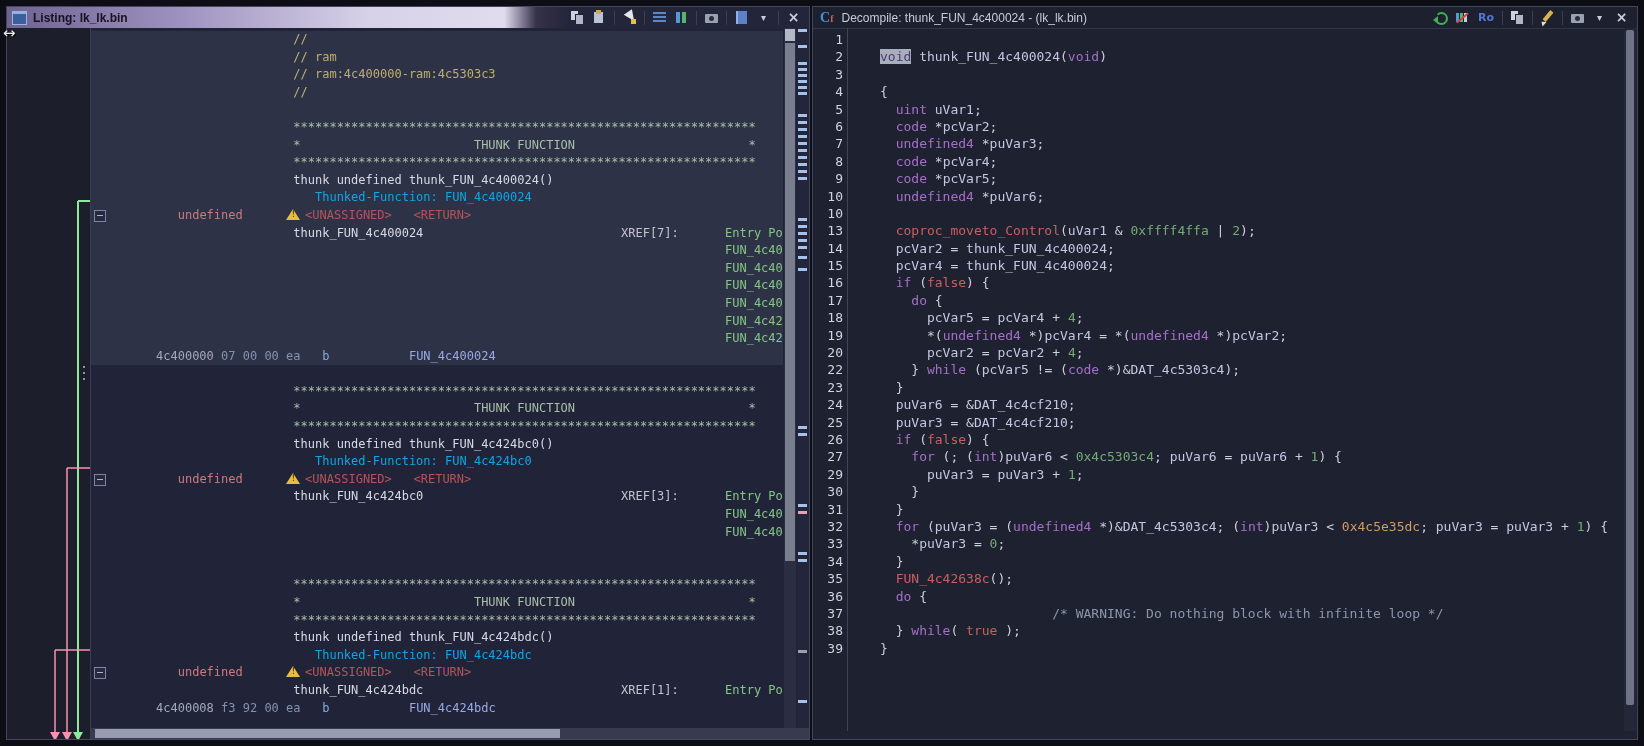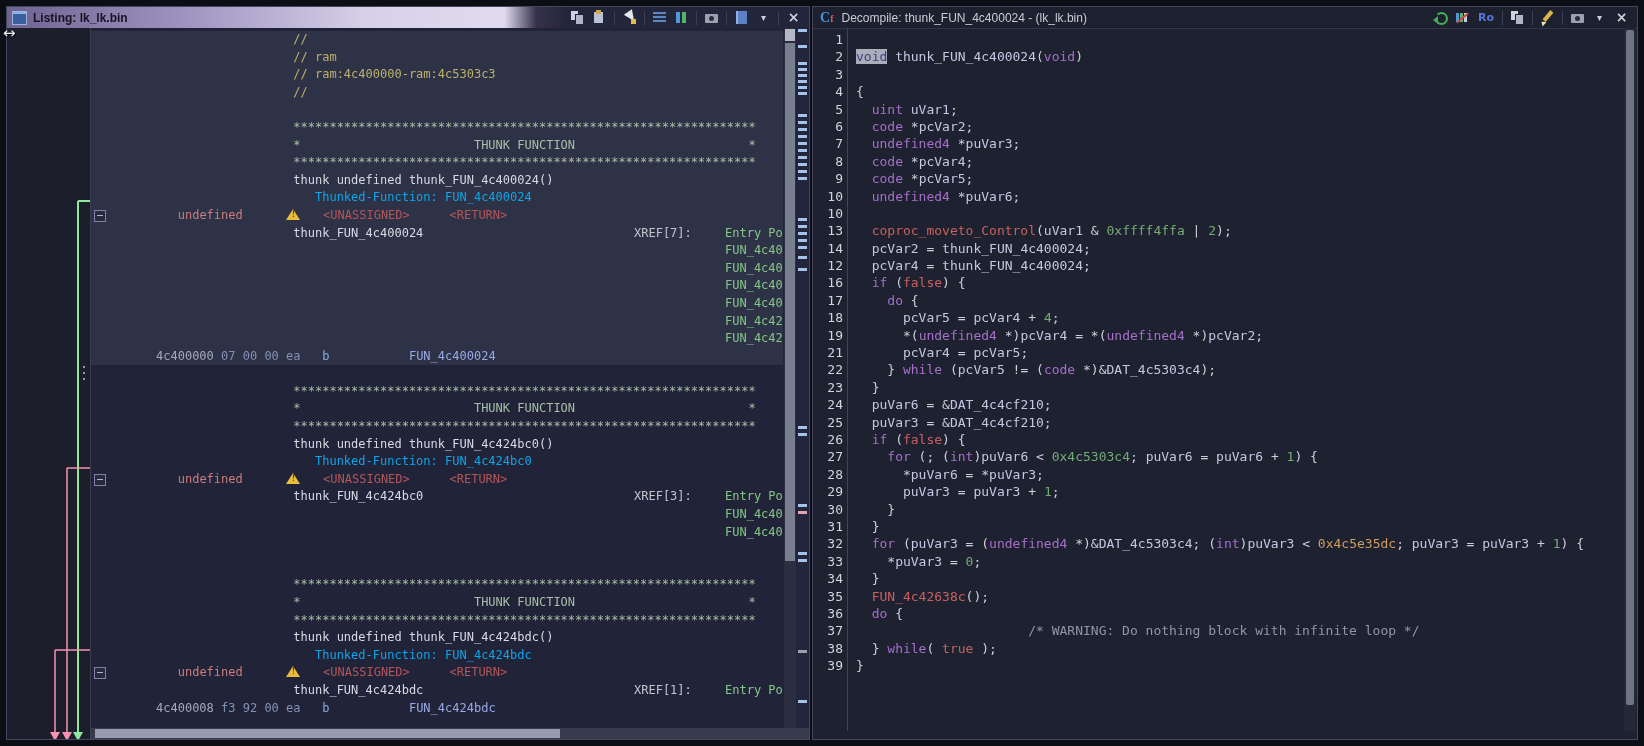--- a/index.html
+++ b/index.html
@@ -45,23 +45,23 @@
      box-shadow:inset 0 2px 0 #8fb0e8;flex:none;}
   .i-cf{margin-left:7px;font-family:"Liberation Serif",serif;font-weight:bold;font-size:14px;color:#4a90d9;flex:none;}
   .i-cf i{font-style:normal;color:#d45a5a;font-size:10px;}
   
   .body-left{position:absolute;left:0;top:21px;right:0;bottom:0;overflow:hidden;}
   .lmargin{position:absolute;left:0;top:0;width:83px;bottom:0;background:#1c1e2b;border-right:1px solid #3a3d52;}
   .lcontent{position:absolute;left:84px;top:0;width:692px;height:708px;overflow:hidden;padding-top:3px;box-sizing:content-box;}
   .lrow{position:relative;height:17.6px;line-height:17.6px;font-size:12px;white-space:pre;overflow:hidden;}
   .lrow.sel{background:#2e3246;}
   .l-com{color:#bdb06d;} .l-pl{color:#a9bfa9;} .l-sig{color:#d8d9e4;} .l-th{color:#0ea5e9;}
-  .l-un{color:#ca7c7c;} .l-fr{color:#b4555a;margin-left:18px;} .l-lbl{color:#d8d9e4;}
+  .l-un{color:#ca7c7c;} .l-fr{color:#b4555a;} .l-lbl{color:#d8d9e4;}
   .l-ad{color:#a3a8ba;} .l-by{color:#8492b2;} .l-mn{color:#88aad6;} .l-op{color:#99aae4;} .l-p{color:#c2c3d0;}
-  .xref-label{position:absolute;left:543px;color:#c3c4ce;}
+  .xref-label{position:absolute;left:530px;color:#c3c4ce;}
   .xref-value{position:absolute;left:634px;color:#84c686;}
   .warn-icon{display:inline-block;width:0;height:0;border-left:7px solid transparent;border-right:7px solid transparent;
      border-bottom:11px solid #e9bc3f;position:relative;top:1px;margin-right:5px;}
   .warn-icon::after{content:"!";position:absolute;left:-2px;top:1px;font:bold 8px/10px "DejaVu Sans Mono",monospace;color:#5a4200;}
   .collapse-box{position:absolute;left:3px;top:3px;width:10px;height:10px;border:1px solid #7e82a8;background:#262a3c;}
   .collapse-box::after{content:"";position:absolute;left:2px;top:4px;width:6px;height:1px;background:#aeb2d0;}
   .mdots{position:absolute;left:76px;top:338px;width:3px;}
   .mdots i{display:block;width:2px;height:2px;background:#8f93aa;margin:0 0 4px 0;}
   .vsb{position:absolute;left:777px;top:0;width:12px;height:700px;background:#2b2e40;}
   .vsb .vsb-btn{position:absolute;left:1px;top:1px;width:10px;height:12px;background:#b3b8c6;}
@@ -72,21 +72,21 @@
   .hsb{position:absolute;left:84px;top:700px;width:718px;height:11px;background:#383b4e;}
   .hsb-thumb{position:absolute;left:4px;top:1px;width:465px;height:9px;background:#979cb0;}
   
   .flowsvg{position:absolute;left:0;top:0;}
   
   .body-right{position:absolute;left:0;top:21px;right:0;bottom:0;overflow:hidden;}
   .gutline{position:absolute;left:34px;top:0;bottom:8px;width:1px;background:#3f4459;}
   .code{position:absolute;left:0;top:0;right:14px;bottom:0;padding-top:3px;overflow:hidden;}
   .crow{display:flex;height:17.4px;line-height:17.4px;font-size:13px;white-space:pre;}
   .lnum{width:30px;padding-right:4px;text-align:right;color:#d2d4de;flex:none;}
-  .ctx{padding-left:9px;}
+  .ctx{padding-left:9px;margin-left:24px;}
   .d-t{color:#a66fc9;} .d-v{color:#c6c6e2;} .d-f{color:#c7605f;} .d-n{color:#74ab74;}
   .d-o{color:#cf9c62;} .d-c{color:#8d96ab;} .d-p{color:#cdcfdb;}
   .d-hl{background:#a9aebc;color:#4a3a78;}
   .vsb2{position:absolute;right:1px;top:0;width:12px;bottom:8px;background:#242738;}
   .vsb2 div{position:absolute;left:2px;top:2px;width:8px;height:96%;background:#6e7386;border-radius:2px;}
   .cursor-artifact{position:absolute;left:3px;top:24px;color:#eceef4;font-size:15px;
      font-family:"DejaVu Sans",sans-serif;text-shadow:1px 1px 1px #000;}
 </style>
 </head>
 <body>
@@ -246,33 +246,32 @@
           <div class="crow"><span class="lnum">4</span><span class="ctx"><span class="d-p">{</span></span></div>
           <div class="crow"><span class="lnum">5</span><span class="ctx"><span class="d-p">  </span><span class="d-t">uint</span><span class="d-p"> </span><span class="d-v">uVar1</span><span class="d-p">;</span></span></div>
           <div class="crow"><span class="lnum">6</span><span class="ctx"><span class="d-p">  </span><span class="d-t">code</span><span class="d-p"> *</span><span class="d-v">pcVar2</span><span class="d-p">;</span></span></div>
           <div class="crow"><span class="lnum">7</span><span class="ctx"><span class="d-p">  </span><span class="d-t">undefined4</span><span class="d-p"> *</span><span class="d-v">puVar3</span><span class="d-p">;</span></span></div>
           <div class="crow"><span class="lnum">8</span><span class="ctx"><span class="d-p">  </span><span class="d-t">code</span><span class="d-p"> *</span><span class="d-v">pcVar4</span><span class="d-p">;</span></span></div>
           <div class="crow"><span class="lnum">9</span><span class="ctx"><span class="d-p">  </span><span class="d-t">code</span><span class="d-p"> *</span><span class="d-v">pcVar5</span><span class="d-p">;</span></span></div>
           <div class="crow"><span class="lnum">10</span><span class="ctx"><span class="d-p">  </span><span class="d-t">undefined4</span><span class="d-p"> *</span><span class="d-v">puVar6</span><span class="d-p">;</span></span></div>
           <div class="crow"><span class="lnum">10</span><span class="ctx"></span></div>
           <div class="crow"><span class="lnum">13</span><span class="ctx"><span class="d-p">  </span><span class="d-f">coproc_moveto_Control</span><span class="d-p">(</span><span class="d-v">uVar1</span><span class="d-p"> &amp; </span><span class="d-n">0xffff4ffa</span><span class="d-p"> | </span><span class="d-n">2</span><span class="d-p">);</span></span></div>
           <div class="crow"><span class="lnum">14</span><span class="ctx"><span class="d-p">  </span><span class="d-v">pcVar2</span><span class="d-p"> = </span><span class="d-v">thunk_FUN_4c400024</span><span class="d-p">;</span></span></div>
-          <div class="crow"><span class="lnum">12</span><span class="ctx"><span class="d-p">  </span><span class="d-v">pcVar4</span><span class="d-p"> = </span><span class="d-v">thunk_FUN_4c400024</span><span class="d-p">;</span></span></div>
+          <div class="crow"><span class="lnum">15</span><span class="ctx"><span class="d-p">  </span><span class="d-v">pcVar4</span><span class="d-p"> = </span><span class="d-v">thunk_FUN_4c400024</span><span class="d-p">;</span></span></div>
           <div class="crow"><span class="lnum">16</span><span class="ctx"><span class="d-p">  </span><span class="d-t">if</span><span class="d-p"> (</span><span class="d-f">false</span><span class="d-p">) {</span></span></div>
           <div class="crow"><span class="lnum">17</span><span class="ctx"><span class="d-p">    </span><span class="d-t">do</span><span class="d-p"> {</span></span></div>
           <div class="crow"><span class="lnum">18</span><span class="ctx"><span class="d-p">      </span><span class="d-v">pcVar5</span><span class="d-p"> = </span><span class="d-v">pcVar4</span><span class="d-p"> + </span><span class="d-n">4</span><span class="d-p">;</span></span></div>
           <div class="crow"><span class="lnum">19</span><span class="ctx"><span class="d-p">      *(</span><span class="d-t">undefined4</span><span class="d-p"> *)</span><span class="d-v">pcVar4</span><span class="d-p"> = *(</span><span class="d-t">undefined4</span><span class="d-p"> *)</span><span class="d-v">pcVar2</span><span class="d-p">;</span></span></div>
-          <div class="crow"><span class="lnum">21</span><span class="ctx"><span class="d-p">      </span><span class="d-v">pcVar4</span><span class="d-p"> = </span><span class="d-v">pcVar5</span><span class="d-p">;</span></span></div>
+          <div class="crow"><span class="lnum">20</span><span class="ctx"><span class="d-p">      </span><span class="d-v">pcVar2</span><span class="d-p"> = </span><span class="d-v">pcVar2</span><span class="d-p"> + </span><span class="d-n">4</span><span class="d-p">;</span></span></div>
           <div class="crow"><span class="lnum">22</span><span class="ctx"><span class="d-p">    } </span><span class="d-t">while</span><span class="d-p"> (</span><span class="d-v">pcVar5</span><span class="d-p"> != (</span><span class="d-t">code</span><span class="d-p"> *)&amp;</span><span class="d-v">DAT_4c5303c4</span><span class="d-p">);</span></span></div>
           <div class="crow"><span class="lnum">23</span><span class="ctx"><span class="d-p">  }</span></span></div>
           <div class="crow"><span class="lnum">24</span><span class="ctx"><span class="d-p">  </span><span class="d-v">puVar6</span><span class="d-p"> = &amp;</span><span class="d-v">DAT_4c4cf210</span><span class="d-p">;</span></span></div>
           <div class="crow"><span class="lnum">25</span><span class="ctx"><span class="d-p">  </span><span class="d-v">puVar3</span><span class="d-p"> = &amp;</span><span class="d-v">DAT_4c4cf210</span><span class="d-p">;</span></span></div>
           <div class="crow"><span class="lnum">26</span><span class="ctx"><span class="d-p">  </span><span class="d-t">if</span><span class="d-p"> (</span><span class="d-f">false</span><span class="d-p">) {</span></span></div>
           <div class="crow"><span class="lnum">27</span><span class="ctx"><span class="d-p">    </span><span class="d-t">for</span><span class="d-p"> (; (</span><span class="d-t">int</span><span class="d-p">)</span><span class="d-v">puVar6</span><span class="d-p"> &lt; </span><span class="d-n">0x4c5303c4</span><span class="d-p">; </span><span class="d-v">puVar6</span><span class="d-p"> = </span><span class="d-v">puVar6</span><span class="d-p"> + </span><span class="d-n">1</span><span class="d-p">) {</span></span></div>
-          <div class="crow"><span class="lnum">28</span><span class="ctx"><span class="d-p">      *</span><span class="d-v">puVar6</span><span class="d-p"> = *</span><span class="d-v">puVar3</span><span class="d-p">;</span></span></div>
           <div class="crow"><span class="lnum">29</span><span class="ctx"><span class="d-p">      </span><span class="d-v">puVar3</span><span class="d-p"> = </span><span class="d-v">puVar3</span><span class="d-p"> + </span><span class="d-n">1</span><span class="d-p">;</span></span></div>
           <div class="crow"><span class="lnum">30</span><span class="ctx"><span class="d-p">    }</span></span></div>
           <div class="crow"><span class="lnum">31</span><span class="ctx"><span class="d-p">  }</span></span></div>
           <div class="crow"><span class="lnum">32</span><span class="ctx"><span class="d-p">  </span><span class="d-t">for</span><span class="d-p"> (</span><span class="d-v">puVar3</span><span class="d-p"> = (</span><span class="d-t">undefined4</span><span class="d-p"> *)&amp;</span><span class="d-v">DAT_4c5303c4</span><span class="d-p">; (</span><span class="d-t">int</span><span class="d-p">)</span><span class="d-v">puVar3</span><span class="d-p"> &lt; </span><span class="d-o">0x4c5e35dc</span><span class="d-p">; </span><span class="d-v">puVar3</span><span class="d-p"> = </span><span class="d-v">puVar3</span><span class="d-p"> + </span><span class="d-n">1</span><span class="d-p">) {</span></span></div>
           <div class="crow"><span class="lnum">33</span><span class="ctx"><span class="d-p">    *</span><span class="d-v">puVar3</span><span class="d-p"> = </span><span class="d-n">0</span><span class="d-p">;</span></span></div>
           <div class="crow"><span class="lnum">34</span><span class="ctx"><span class="d-p">  }</span></span></div>
           <div class="crow"><span class="lnum">35</span><span class="ctx"><span class="d-p">  </span><span class="d-f">FUN_4c42638c</span><span class="d-p">();</span></span></div>
           <div class="crow"><span class="lnum">36</span><span class="ctx"><span class="d-p">  </span><span class="d-t">do</span><span class="d-p"> {</span></span></div>
           <div class="crow"><span class="lnum">37</span><span class="ctx"><span class="d-c">                      /* WARNING: Do nothing block with infinite loop */</span></span></div>
           <div class="crow"><span class="lnum">38</span><span class="ctx"><span class="d-p">  } </span><span class="d-t">while</span><span class="d-p">( </span><span class="d-f">true</span><span class="d-p"> );</span></span></div>

